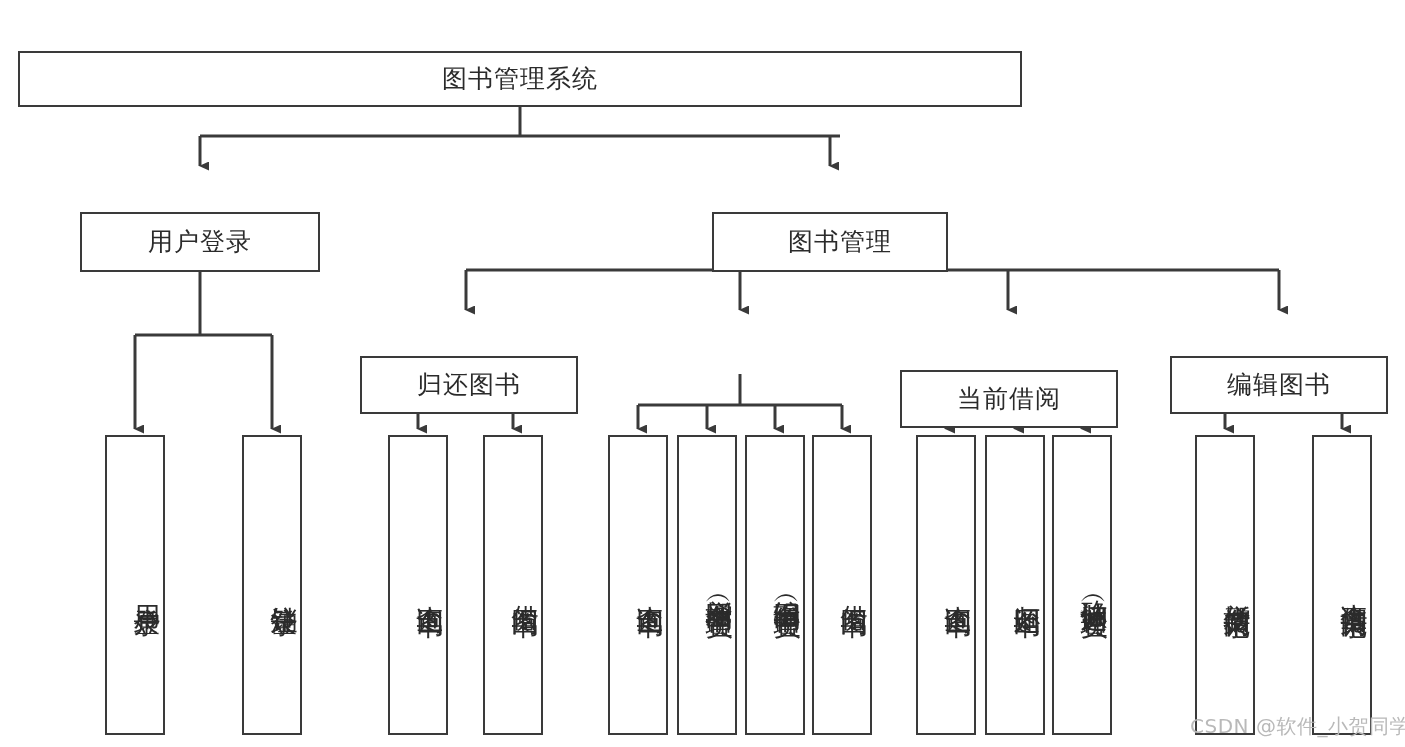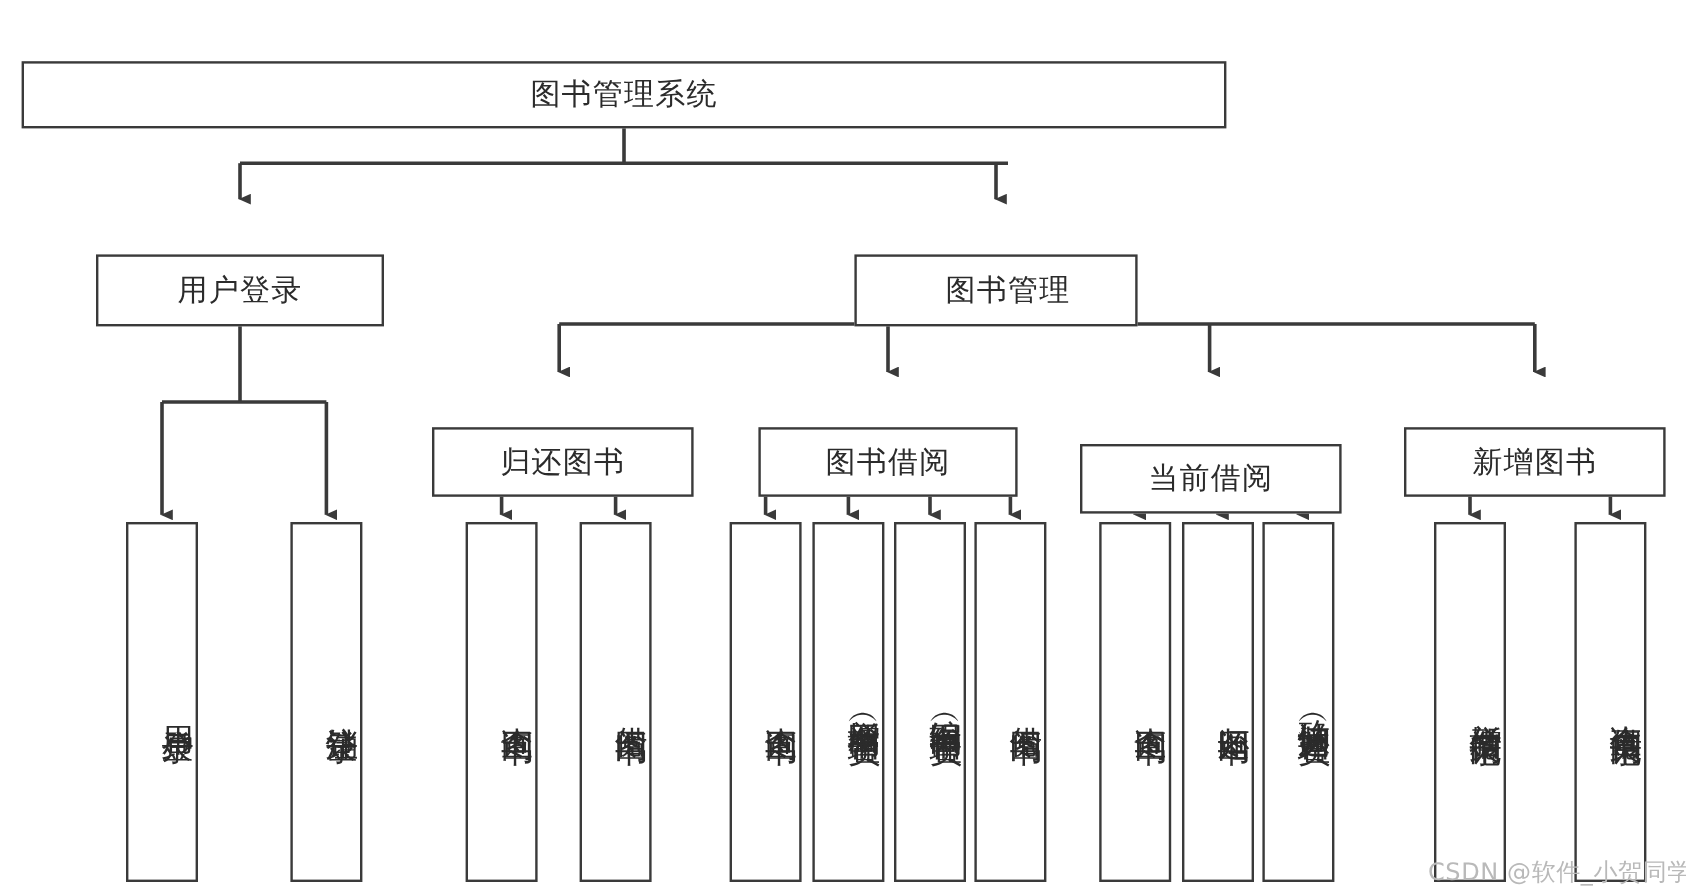--- a/index.html
+++ b/index.html
@@ -121,23 +121,22 @@
       <path d="M1342,405 L1342,429" marker-end="url(#arrowhead)"></path>
     </g>
   </svg>
 
   <div class="node node-h node-root" style="left: 18px; top: 11px; width: 1004px; height: 56px;">图书管理系统</div>
 
   <div class="node node-h" style="left: 80px; top: 172px; width: 240px; height: 60px;">用户登录</div>
   <div class="node node-h" style="left: 712px; top: 172px; width: 236px; height: 60px; padding-left: 20px;">图书管理</div>
 
   <div class="node node-h" style="left: 360px; top: 316px; width: 218px; height: 58px;">归还图书</div>
-  <div class="node node-h" style="left: 632px; top: 316px; width: 216px; height: 58px;">图书借阅</div>
   <div class="node node-h" style="left: 900px; top: 330px; width: 218px; height: 58px;">当前借阅</div>
-  <div class="node node-h" style="left: 1170px; top: 316px; width: 218px; height: 58px;">新增图书</div>
+  <div class="node node-h" style="left: 1170px; top: 316px; width: 218px; height: 58px;">编辑图书</div>
 
   <div class="node node-v" style="left: 105px; top: 435px; width: 60px; height: 300px;">用户登录</div>
   <div class="node node-v" style="left: 242px; top: 435px; width: 60px; height: 300px;">注销登录</div>
   <div class="node node-v" style="left: 388px; top: 435px; width: 60px; height: 300px;">查询图书</div>
   <div class="node node-v" style="left: 483px; top: 435px; width: 60px; height: 300px;">借阅图书</div>
   <div class="node node-v" style="left: 608px; top: 435px; width: 60px; height: 300px;">查询图书</div>
   <div class="node node-v tall" style="left: 677px; top: 435px; width: 60px; height: 300px;">新增图书（管理员）</div>
   <div class="node node-v tall" style="left: 745px; top: 435px; width: 60px; height: 300px;">编辑图书（管理员）</div>
   <div class="node node-v" style="left: 812px; top: 435px; width: 60px; height: 300px;">借阅图书</div>
   <div class="node node-v" style="left: 916px; top: 435px; width: 60px; height: 300px;">查询图书</div>

